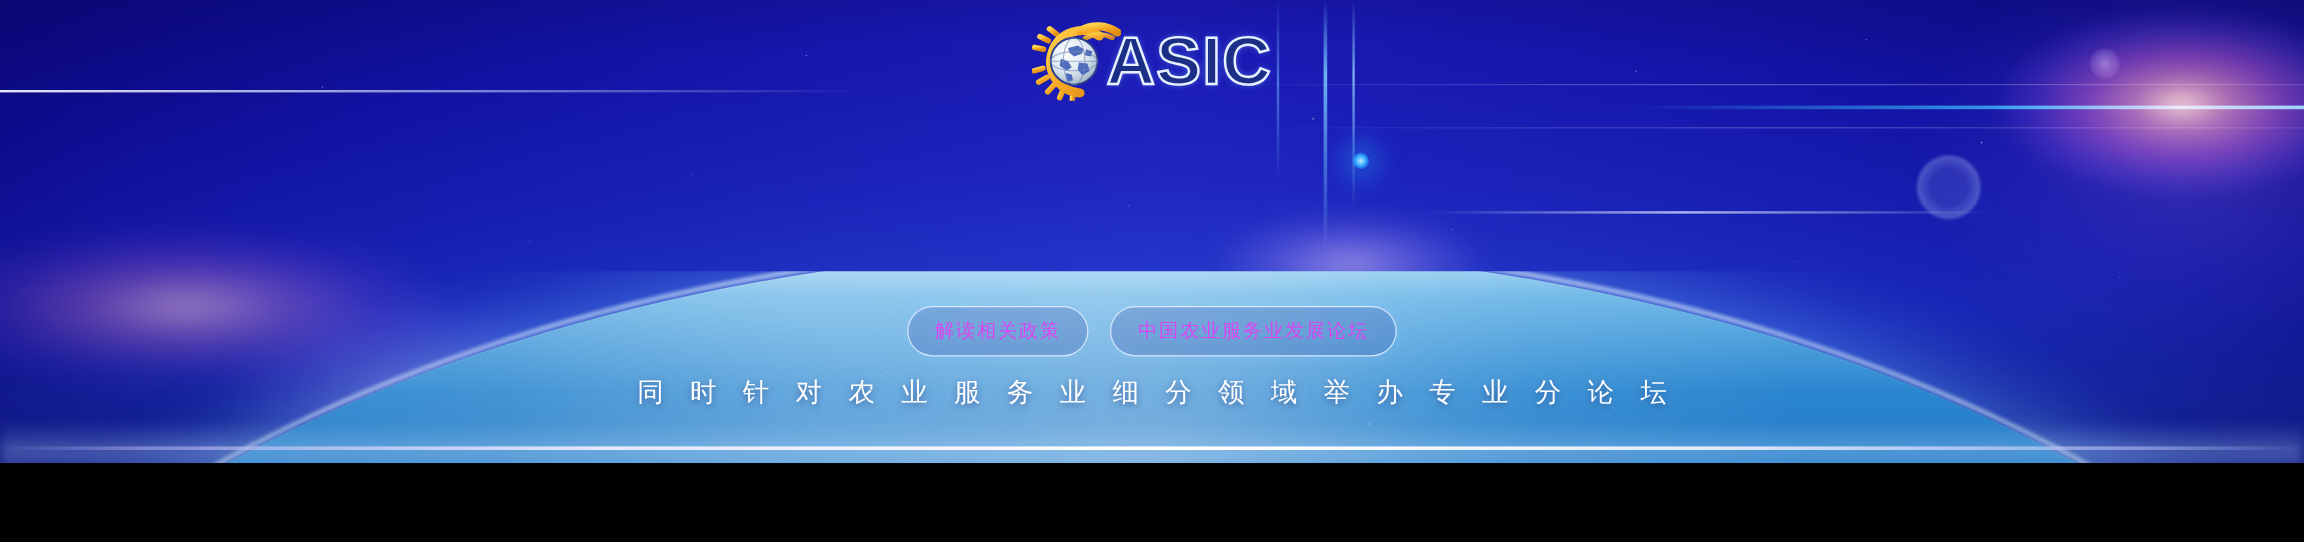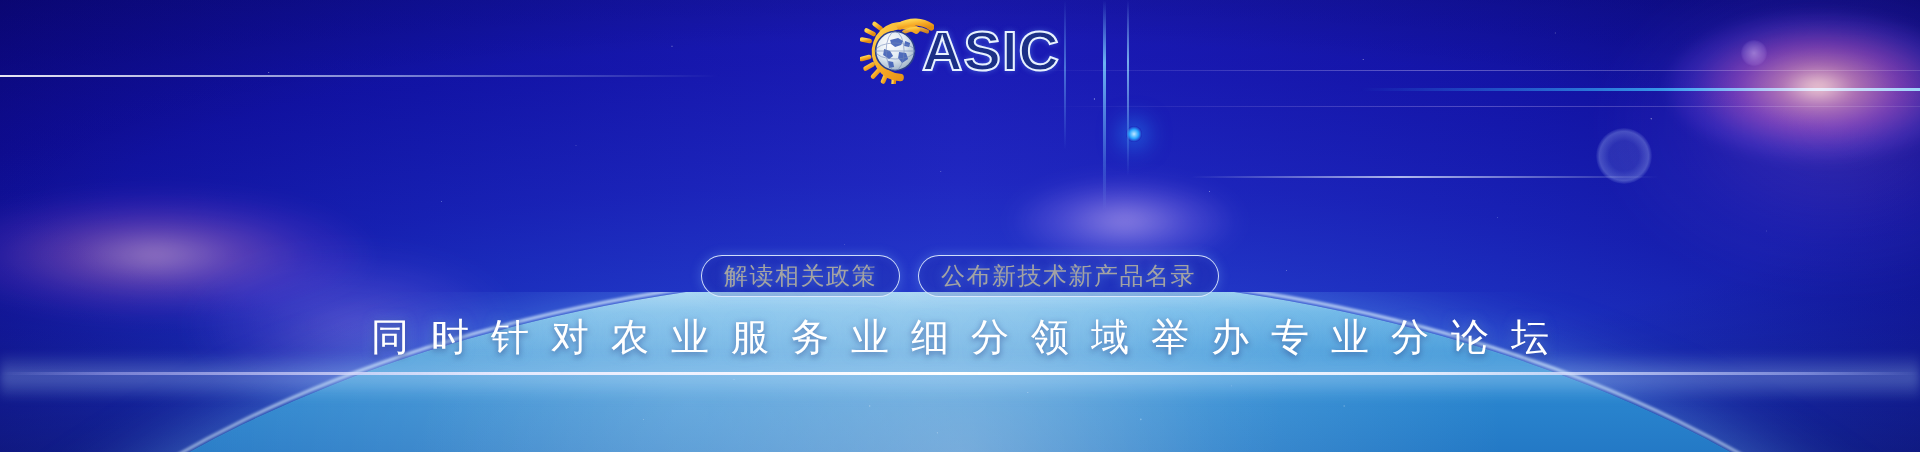--- a/index.html
+++ b/index.html
@@ -1,20 +1,20 @@
 <!DOCTYPE html>
 <html><head>
 <meta charset="utf-8">
 <style>
   html,body{margin:0;padding:0;background:#000;}
   body{font-family:"Liberation Sans","DejaVu Sans",sans-serif;}
 
   #banner{
     position:relative;
-    width:1920px;height:452px;
+    width:1920px;height:386px;
     overflow:hidden;
     background:#0b0a68;
     user-select:none;
   }
 
   
   .bg-base{
     position:absolute;inset:0;
     background:
       radial-gradient(120% 150% at 50% 118%, #2f7fd6 0%, #1b4fb5 18%, #15309c 34%, #0f1a84 52%, #0a0d6e 70%, #070659 100%),
@@ -188,35 +188,35 @@
   
   .pills{
     position:absolute;left:0;right:0;top:255px;
     display:flex;justify-content:center;align-items:center;gap:18px;
   }
   .pill{
     height:40px;padding:0 22px;
     display:flex;align-items:center;justify-content:center;
     border:1.6px solid rgba(225,238,255,.92);
     border-radius:22px;
-    color:#a3a3a3;
-    font-size:24px;letter-spacing:1.5px;
+    color:#d946ef;
+    font-size:16px;letter-spacing:1.5px;
     font-family:"DejaVu Sans","Liberation Sans",sans-serif;
     text-shadow:0 0 10px rgba(120,190,255,.55);
     box-shadow:0 0 12px rgba(140,200,255,.30), inset 0 0 10px rgba(120,180,255,.12);
     white-space:nowrap;
     background:rgba(25,35,140,.18);
   }
 
   
   .subtitle{
     position:absolute;left:0;right:0;top:312px;
     text-align:center;
     color:#ffffff;
-    font-size:38px;
+    font-size:22px;
     letter-spacing:22px;
     text-indent:22px;
     font-family:"DejaVu Sans","Liberation Sans",sans-serif;
     text-shadow:0 0 12px rgba(140,200,255,.55), 0 2px 6px rgba(10,20,90,.6);
     white-space:nowrap;
   }
 </style>
 </head>
 <body>
 
@@ -302,19 +302,19 @@
             <line x1="15.5" y1="33" x2="54.5" y2="33"></line>
           </g>
         </svg>
       </span>
       <span class="logo-text">ASIC</span>
     </div>
 
 
     <div class="pills">
       <span class="pill">解读相关政策</span>
-      <span class="pill">公布新技术新产品名录</span>
+      <span class="pill">中国农业服务业发展论坛</span>
     </div>
 
     <div class="subtitle">同时针对农业服务业细分领域举办专业分论坛</div>
 
   </div>
 </div>
 
 </body></html>

